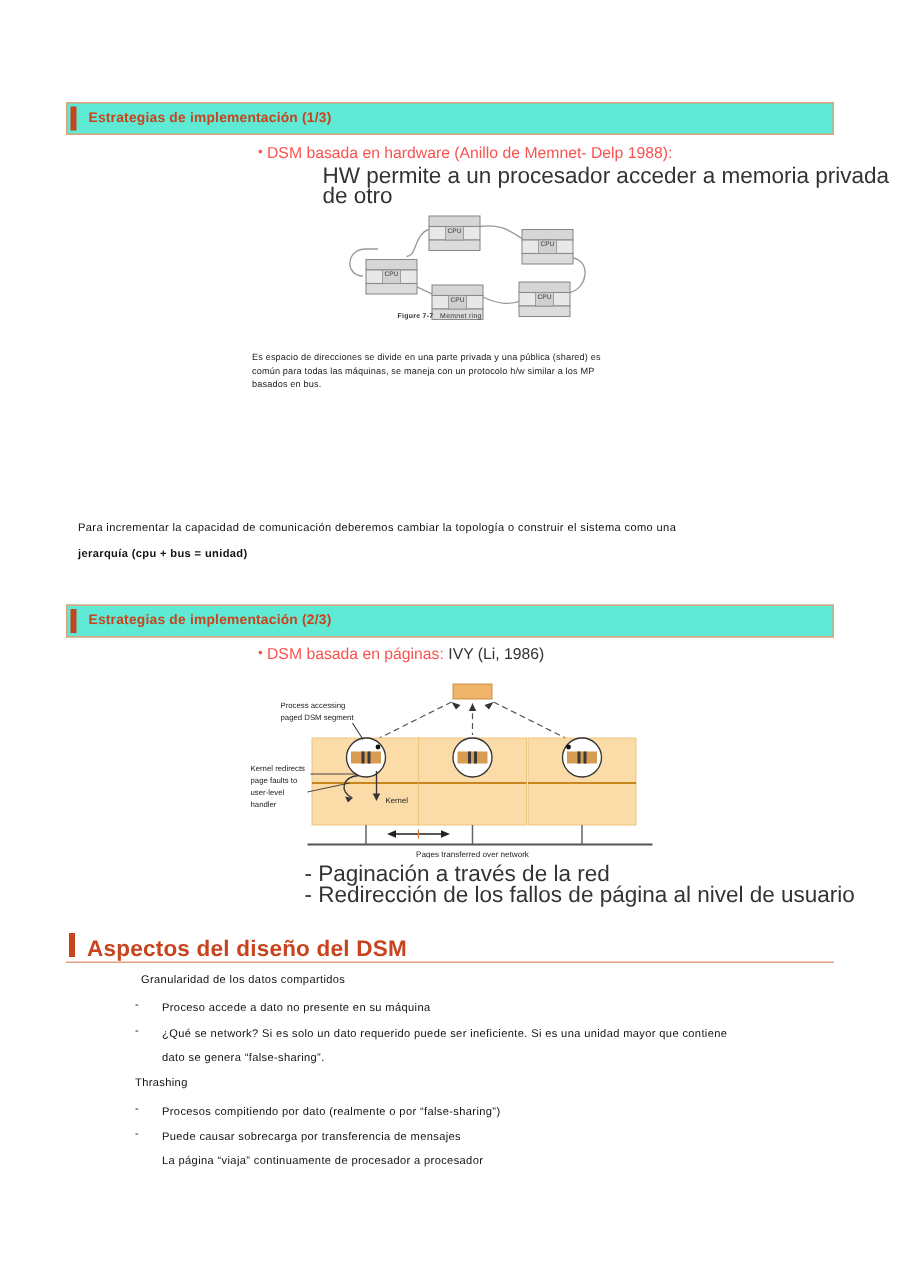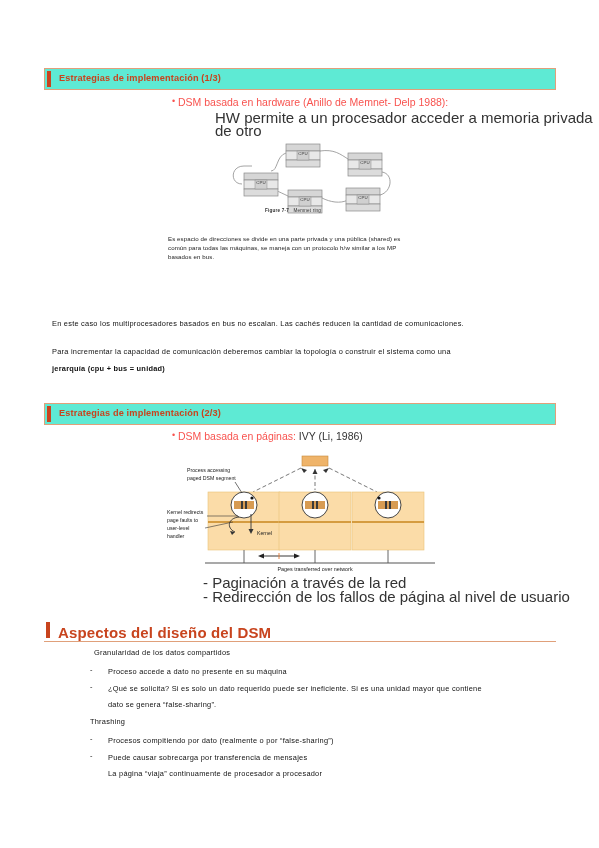--- a/index.html
+++ b/index.html
@@ -142,21 +142,20 @@
 
   <div class="fig-cap">
     <b>Figure 7-7</b>
     &nbsp;&nbsp;<span>Memnet ring</span>
   </div>
 
   <div class="capbox" style="left:168px;top:234px;width:290px;">Es espacio de direcciones se divide en una parte privada y una pública (shared) es</div>
   <div class="capbox" style="left:168px;top:243px;width:290px;">común para todas las máquinas, se maneja con un protocolo h/w similar a los MP</div>
   <div class="capbox" style="left:168px;top:252px;width:290px;">basados en bus.</div>
 
-  <div class="para" style="left:52px;top:317px;width:500px;">En este caso los multiprocesadores basados en bus no escalan. Las cachés reducen la cantidad de comunicaciones.</div>
   <div class="para" style="left:52px;top:345px;width:500px;">Para incrementar la capacidad de comunicación deberemos cambiar la topología o construir el sistema como una</div>
   <div class="para" style="left:52px;top:362px;width:500px;font-weight:bold;">jerarquía (cpu + bus = unidad)</div>
 
   <div class="sect-box" style="top:403px;text-align:right;">
     <div class="accent"></div>
     <div class="txt">Estrategias de implementación (2/3)</div>
   </div>
 
   <div class="slide-bullet" style="left:172px;top:430px;">
     <span class="dot">•</span>
@@ -249,21 +248,21 @@
     <div class="accent"></div>
     <div class="txt">Aspectos del diseño del DSM</div>
   </div>
 
   <div class="d-head" style="left:94px;top:648px;">Granularidad de los datos compartidos</div>
 
   <div class="d-dash" style="left:90px;top:665px;">-</div>
   <div class="d-item" style="left:108px;top:665px;width:450px;">Proceso accede a dato no presente en su máquina</div>
 
   <div class="d-dash" style="left:90px;top:682px;">-</div>
-  <div class="d-item" style="left:108px;top:682px;width:450px;">¿Qué se solicita? Si es solo un dato requerido puede ser ineficiente. Si es una unidad mayor que contiene</div>
+  <div class="d-item" style="left:108px;top:682px;width:450px;">¿Qué se network? Si es solo un dato requerido puede ser ineficiente. Si es una unidad mayor que contiene</div>
   <div class="d-item" style="left:108px;top:698px;width:450px;">dato se genera  “false-sharing”.</div>
 
   <div class="d-head" style="left:90px;top:717px;">Thrashing</div>
 
   <div class="d-dash" style="left:90px;top:734px;">-</div>
   <div class="d-item" style="left:108px;top:734px;width:450px;">Procesos compitiendo por dato (realmente o por “false-sharing”)</div>
 
   <div class="d-dash" style="left:90px;top:751px;">-</div>
   <div class="d-item" style="left:108px;top:767px;width:450px;">La página “viaja” continuamente de procesador a procesador</div>
   <div class="d-item" style="left:108px;top:751px;width:450px;">Puede causar sobrecarga por transferencia de  mensajes</div>

